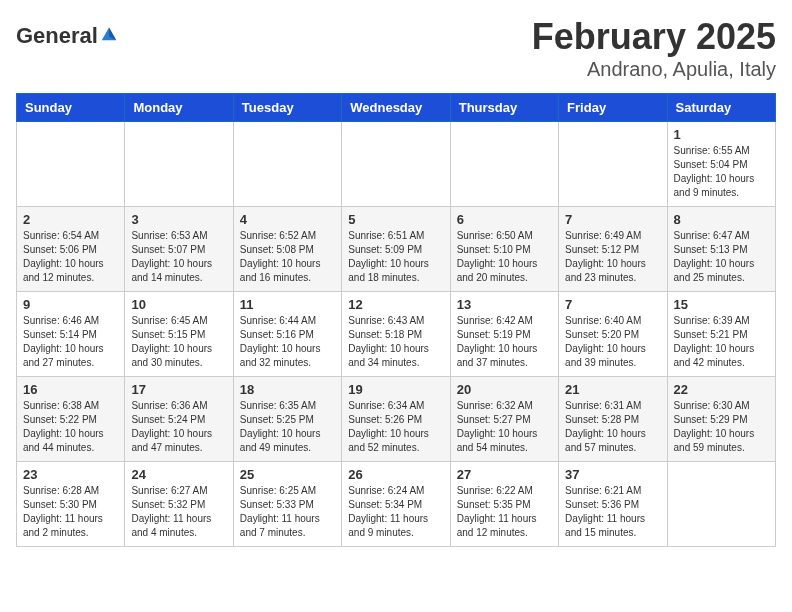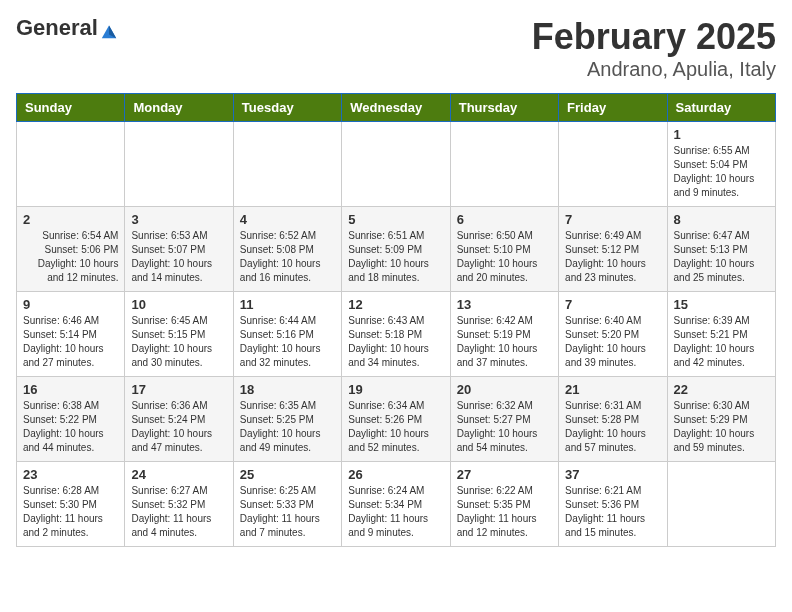--- a/index.html
+++ b/index.html
@@ -43,21 +43,21 @@
     .location {
       font-size: 20px;
       color: #555;
     }
     .calendar {
       width: 100%;
       border-collapse: collapse;
       border: 1px solid #ccc;
     }
     .calendar th {
-      background-color: #4d7c0f;
+      background-color: #1d4ed8;
       color: #fff;
       font-size: 13px;
       font-weight: bold;
       padding: 6px 8px;
       text-align: left;
       border: 1px solid #1a6bbf;
     }
     .calendar td {
       vertical-align: top;
       padding: 5px 6px;
@@ -84,21 +84,21 @@
     .empty-cell {
       background: #fff !important;
     }
   </style>
 </head>
 <body>
 
 <div class="header">
   <div class="logo">
     <div>
-      <div style="display:flex;align-items:flex-end;">
+      <div style="display:flex;align-items:flex-start;margin-top:8px;">
         <span class="logo-text logo-general">General</span>
         <svg class="logo-icon" viewBox="0 0 20 20">
           <polygon points="2,18 10,4 18,18" fill="#2a7dd4"></polygon>
           <polygon points="10,4 18,18 10,14" fill="#1a5ca0"></polygon>
         </svg>
       </div>
     </div>
   </div>
   <div class="title-section">
     <div class="month-title">February 2025</div>
@@ -132,21 +132,21 @@
           <div class="day-number">1</div>
           <div class="day-info" style="white-space: pre-line;">Sunrise: 6:55 AM
 Sunset: 5:04 PM
 Daylight: 10 hours
 and 9 minutes.</div>
         </td>
       </tr>
       <tr>
         <td>
           <div class="day-number">2</div>
-          <div class="day-info" style="white-space: pre-line; text-align: right;">Sunrise: 6:54 AM
+          <div class="day-info" style="white-space: pre-line;">Sunrise: 6:54 AM
 Sunset: 5:06 PM
 Daylight: 10 hours
 and 12 minutes.</div>
         </td>
         <td>
           <div class="day-number">3</div>
           <div class="day-info" style="white-space: pre-line;">Sunrise: 6:53 AM
 Sunset: 5:07 PM
 Daylight: 10 hours
 and 14 minutes.</div>

